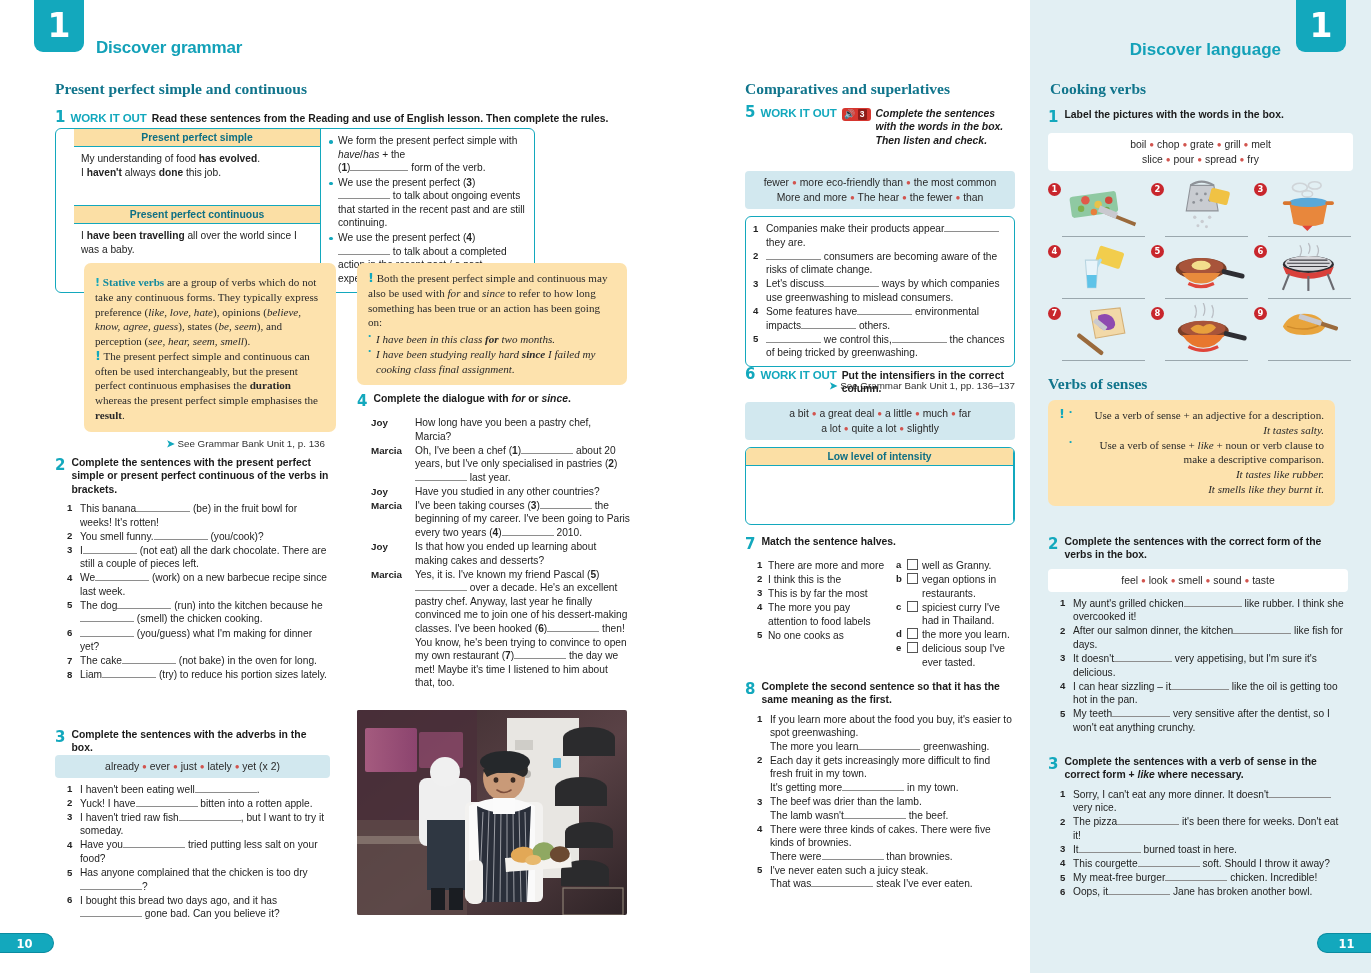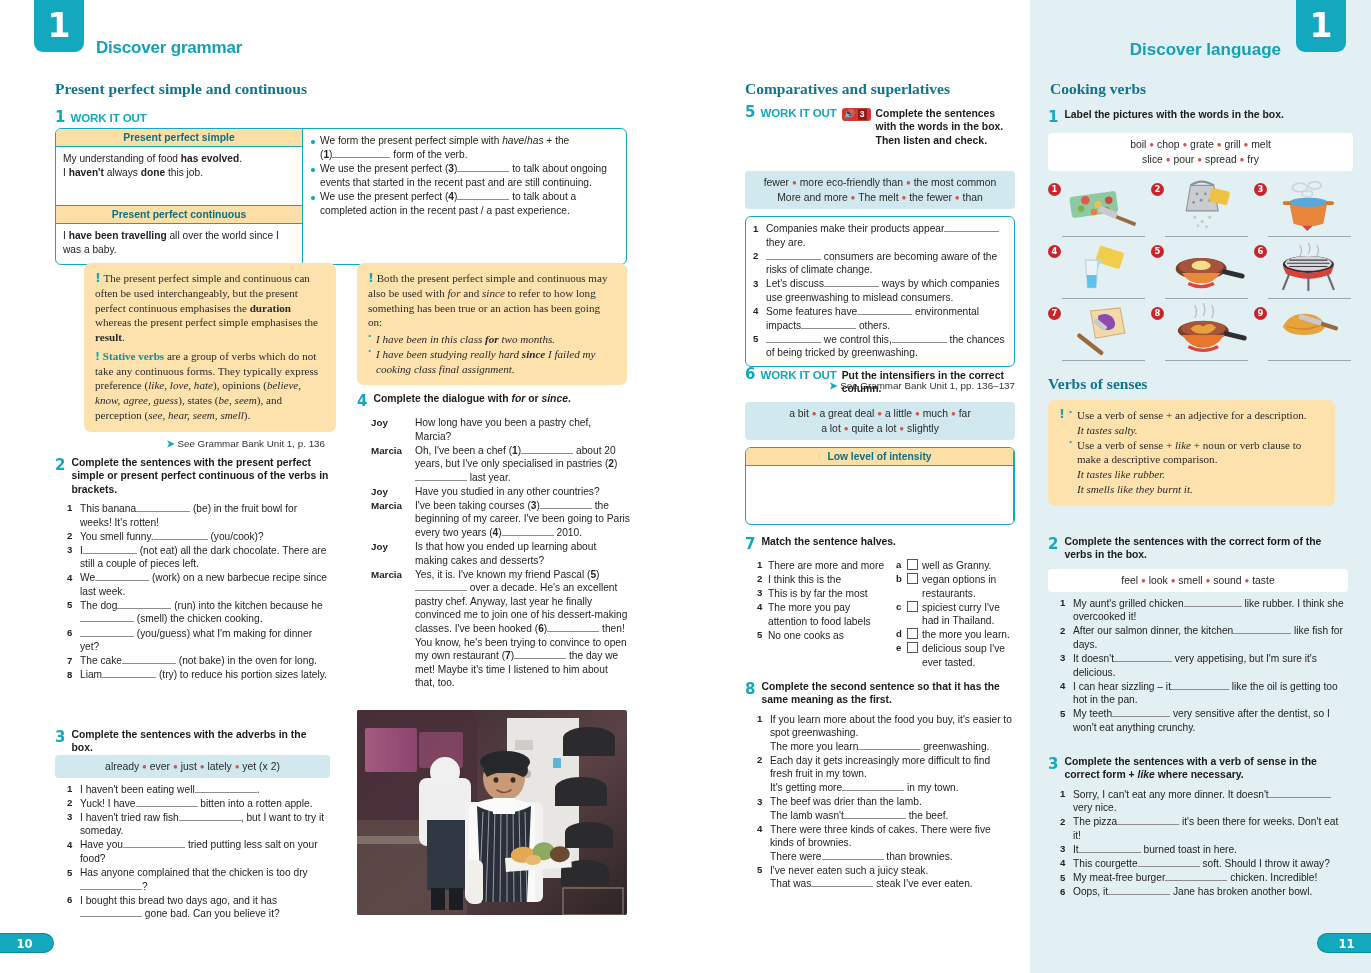--- a/index.html
+++ b/index.html
@@ -147,24 +147,25 @@
     <div class="head-title-left">Discover grammar</div>
 
     <div class="col" style="left:55px; top:80px; width:275px;">
       <div class="sec-title">Present perfect simple and continuous</div>
     </div>
 
     <div class="col" style="left:55px; top:108px; width:575px;">
       <div style="display:flex; align-items:baseline; gap:5px;">
         <span class="ex-num">1</span>
         <span class="wio">WORK IT OUT</span>
-      </div>
-    </div>
-
-    <div class="gbox" style="position:absolute; left:55px; top:128px; width:572px;">
+        <span class="ex-head" style="flex:1;">Read these sentences from the Reading and use of English lesson. Then complete the rules.</span>
+      </div>
+    </div>
+
+    <div class="gbox" style="position:absolute; left:55px; top:128px; width:480px;padding-left:18px;">
       <div class="gbox-l">
         <div class="gbox-hdr">Present perfect simple</div>
         <div class="gbox-cell" style="height:58px;">
           <div><span>My understanding of food </span><b>has evolved</b><span>.</span></div>
           <div><span>I </span><b>haven't</b><span> always </span><b>done</b><span> this job.</span></div>
         </div>
         <div class="gbox-hdr" style="border-top:1.2px solid #13a8bd;">Present perfect continuous</div>
         <div class="gbox-cell">
           <span>I </span><b>have been travelling</b><span> all over the world since I was a baby.</span>
         </div>
@@ -172,27 +173,27 @@
       <div class="gbox-r">
         <ul class="blist">
           <li>We form the present perfect simple with <i>have</i>/<i>has</i> + the<br>(<b>1</b>)<span class="blank" style="width:58px;"></span> form of the verb.</li>
           <li>We use the present perfect (<b>3</b>)<span class="blank" style="width:52px;"></span> to talk about ongoing events that started in the recent past and are still continuing.</li>
           <li>We use the present perfect (<b>4</b>)<span class="blank" style="width:52px;"></span> to talk about a completed action in the recent past / a past experience.</li>
         </ul>
       </div>
     </div>
 
     <div class="note" style="position:absolute; left:84px; top:263px; width:252px;">
+      <div style="margin-top:4px;">
+        <span class="bang" style="font-size:11px;">!</span>
+        <b style="color:#138a9e;">Stative verbs</b><span> are a group of verbs which do not take any continuous forms. They typically express preference (</span><i>like, love, hate</i><span>), opinions (</span><i>believe, know, agree, guess</i><span>), states (</span><i>be, seem</i><span>), and perception (</span><i>see, hear, seem, smell</i><span>).</span>
+      </div>
       <div>
         <span class="bang">!</span>
         <span>The present perfect simple and continuous can often be used interchangeably, but the present perfect continuous emphasises the </span><b>duration</b><span> whereas the present perfect simple emphasises the </span><b>result</b><span>.</span>
-      </div>
-      <div style="margin-top:4px;">
-        <span class="bang" style="font-size:11px;">!</span>
-        <b style="color:#138a9e;">Stative verbs</b><span> are a group of verbs which do not take any continuous forms. They typically express preference (</span><i>like, love, hate</i><span>), opinions (</span><i>believe, know, agree, guess</i><span>), states (</span><i>be, seem</i><span>), and perception (</span><i>see, hear, seem, smell</i><span>).</span>
       </div>
     </div>
 
     <div class="gref" style="position:absolute; left:100px; top:438px; width:225px;">
       <span class="arw">➤</span>
       <span>See Grammar Bank Unit 1, p. 136</span>
     </div>
 
     <div class="col" style="left:55px; top:456px; width:275px;">
       <div style="display:flex; gap:6px;">
@@ -408,34 +409,34 @@
     </div>
 
     <div class="col" style="left:745px; top:103px; width:270px;">
       <div style="display:flex; gap:5px; align-items:baseline;">
         <span class="ex-num">5</span>
         <span class="wio">WORK IT OUT</span>
         <span class="audio">
           <span class="spk">🔊</span>
           <span class="anum">3</span>
         </span>
-        <span class="ex-head" style="flex:1;">Complete the sentences with the words in the box. Then listen and check.</span>
+        <span class="ex-head" style="flex:1;font-style:italic;">Complete the sentences with the words in the box. Then listen and check.</span>
       </div>
       <div class="wordbank" style="margin-top:24px;">
         <div>
           <span>fewer</span>
           <span class="dot">●</span>
           <span>more eco-friendly than</span>
           <span class="dot">●</span>
           <span>the most common</span>
         </div>
         <div>
           <span>More and more</span>
           <span class="dot">●</span>
-          <span>The melt</span>
+          <span>The hear</span>
           <span class="dot">●</span>
           <span>the fewer</span>
           <span class="dot">●</span>
           <span>than</span>
         </div>
       </div>
       <div class="obox" style="margin-top:7px;">
         <div class="qrow">
             <span class="qn">1</span>
             <span class="qt">Companies make their products appear<span class="blank" style="width:55px;"></span> they are.</span>
@@ -773,21 +774,21 @@
       </div>
     </div>
 
     <div class="col" style="left:18px; top:375px; width:305px;">
       <div class="sec-title">Verbs of senses</div>
     </div>
 
     <div class="note" style="position:absolute; left:18px; top:400px; width:287px;">
       <div style="display:flex; gap:4px;">
         <span class="bang" style="flex:none;">!</span>
-        <div style="flex:1;">
+        <div style="flex:1;text-align:right;">
           <div class="dotli">
             <span>Use a verb of sense + an adjective for a description.</span>
             <div style="font-style:italic;">It tastes salty.</div>
           </div>
           <div class="dotli">
             <span>Use a verb of sense + </span><i>like</i><span> + noun or verb clause to make a descriptive comparison.</span>
             <div style="font-style:italic;">It tastes like rubber.</div>
             <div style="font-style:italic;">It smells like they burnt it.</div>
           </div>
         </div>

